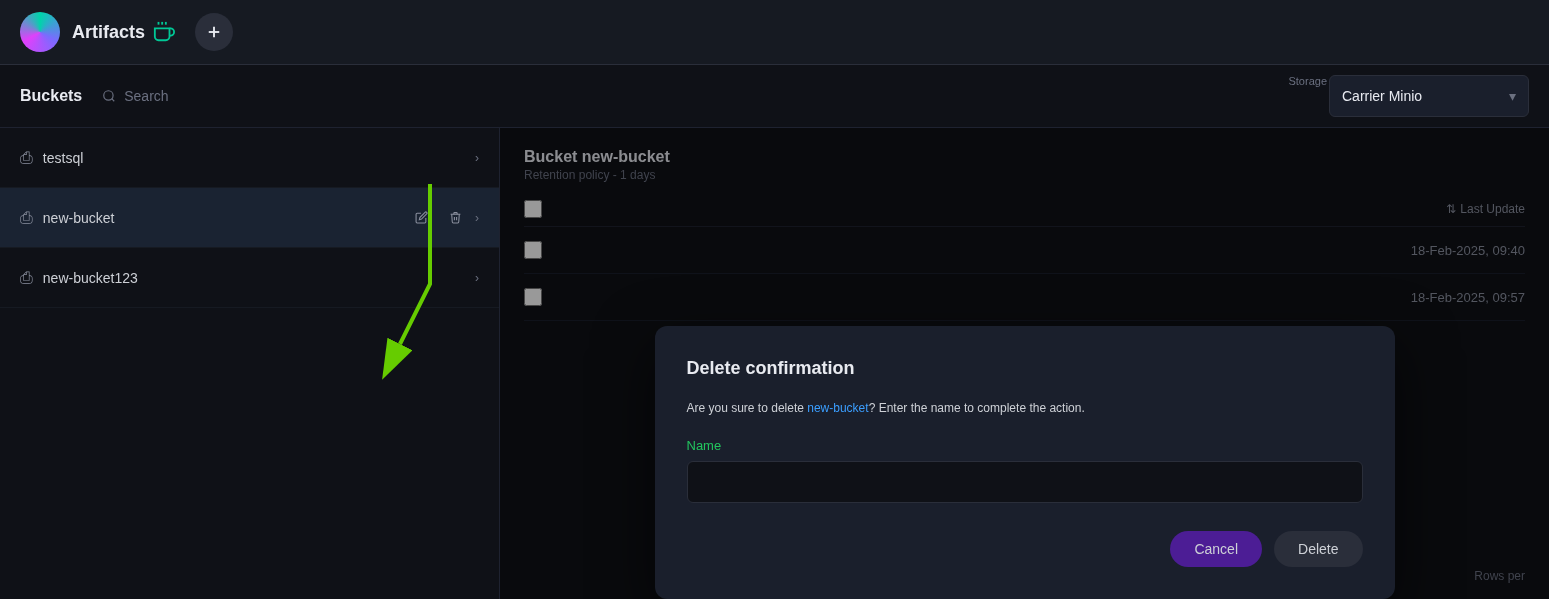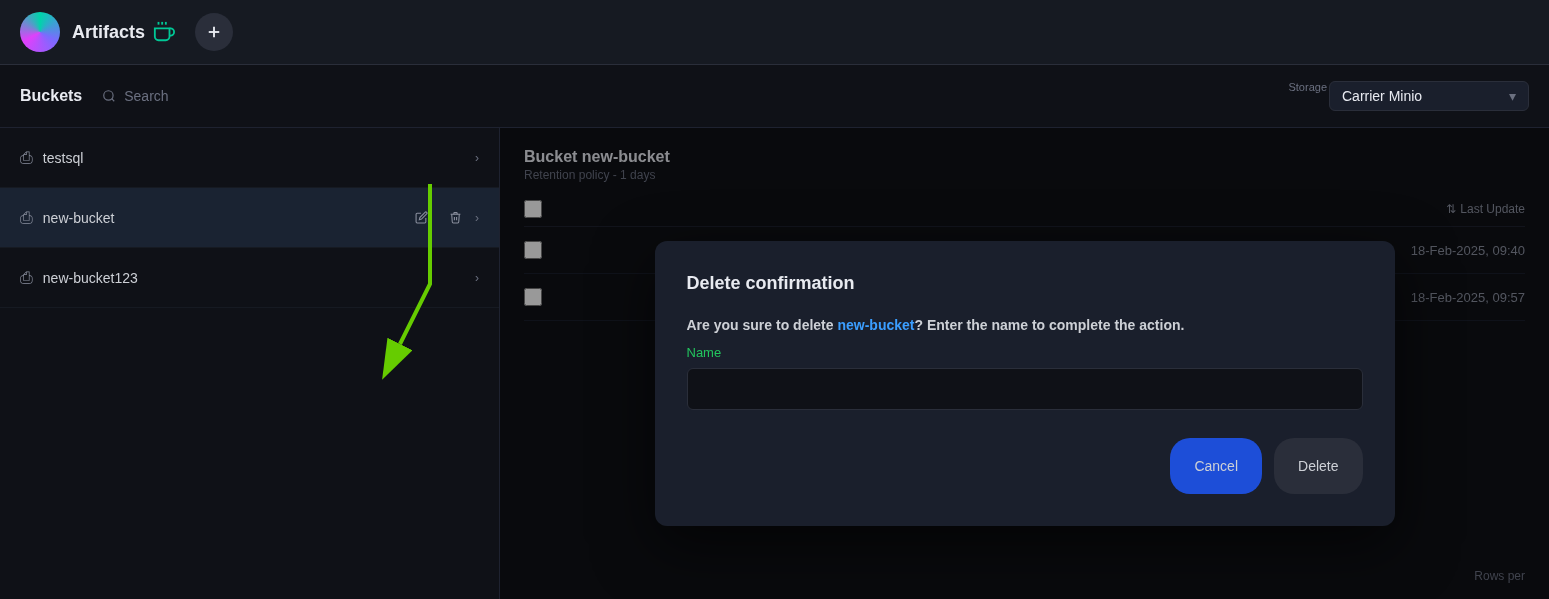--- a/index.html
+++ b/index.html
@@ -107,21 +107,21 @@
       font-size: 11px;
       color: #6b7080;
     }
     .storage-select {
       display: flex;
       align-items: center;
       gap: 8px;
       background: #1a1f2c;
       border: 1px solid #2a2e3a;
       border-radius: 6px;
-      padding: 6px 12px;
+      padding: 12px 12px;
       color: #e8eaf0;
       font-size: 14px;
       cursor: pointer;
       min-width: 200px;
     }
     .storage-select-chevron {
       margin-left: auto;
       color: #6b7080;
     }
 
@@ -277,46 +277,45 @@
 
     
     .modal-overlay {
       position: absolute;
       top: 0;
       left: 0;
       right: 0;
       bottom: 0;
       background: rgba(0,0,0,0.4);
       display: flex;
-      align-items: center;
+      align-items: flex-end;
       justify-content: center;
       z-index: 100;
     }
     .modal {
       background: #1a1f2c;
       border-radius: 12px;
       padding: 32px;
       width: 740px;
       box-shadow: 0 20px 60px rgba(0,0,0,0.6);
       position: relative;
       margin-top: 40px;
       margin-left: 0;
     }
     .modal-title {
       font-size: 18px;
       font-weight: 700;
       color: #e8eaf0;
       margin-bottom: 20px;
     }
     .modal-body {
-      font-size: 14px;
-      color: #cdd0d6;
-      margin-bottom: 8px;
+      font-size: 12px;
+      color: #cdd0d6;
+      margin-bottom: 20px;
       line-height: 1.6;
-      font-weight: bold;
     }
     .modal-bucket-link {
       color: #3b9eff;
     }
     .modal-input-label {
       font-size: 13px;
       color: #22c55e;
       margin-bottom: 8px;
     }
     .modal-input {
@@ -330,23 +329,23 @@
       outline: none;
       margin-bottom: 28px;
     }
     .modal-input::placeholder { color: #3a3f50; }
     .modal-actions {
       display: flex;
       justify-content: flex-end;
       gap: 12px;
     }
     .btn-cancel {
-      padding: 20px 24px;
+      padding: 10px 24px;
       border-radius: 20px;
-      background: #1d4ed8;
+      background: #4c1d95;
       border: none;
       color: #cdd0d6;
       font-size: 14px;
       cursor: pointer;
     }
     .btn-delete {
       padding: 10px 24px;
       border-radius: 20px;
       background: #2a2e3a;
       border: none;

